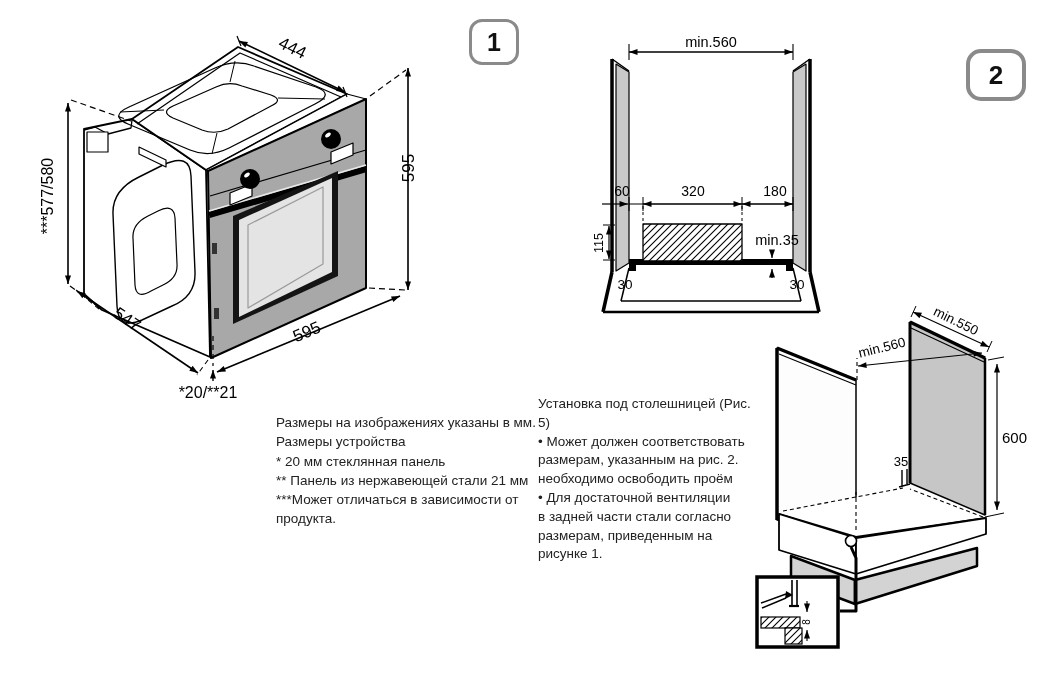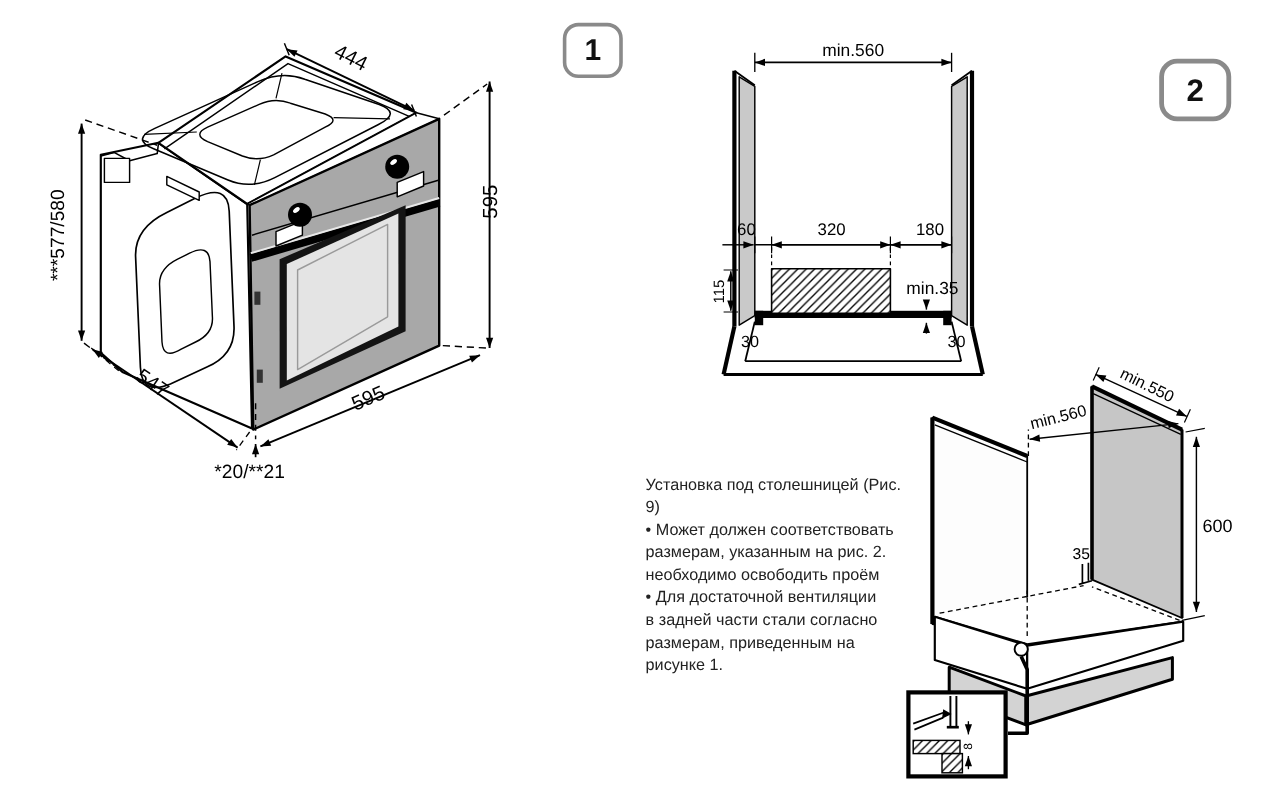--- a/index.html
+++ b/index.html
@@ -204,23 +204,31 @@
     <rect x="785" y="628" width="17" height="16" fill="url(#hatch)" stroke="#000" stroke-width="1.2"></rect>
     <line x1="807" y1="601" x2="807" y2="612" stroke="#000" stroke-width="1.1" marker-end="url(#ah)"></line>
     <line x1="807" y1="641" x2="807" y2="630" stroke="#000" stroke-width="1.1" marker-end="url(#ah)"></line>
     <text class="fs10" text-anchor="middle" transform="translate(810,622) rotate(-90)">8</text>
   </g>
 </svg>
 
 <div class="badge" id="badge-1">1</div>
 <div class="badge" id="badge-2">2</div>
 
+<div class="notes" id="notes-device">
+  <div>Размеры на изображениях указаны в мм.</div>
+  <div>Размеры устройства</div>
+  <div>* 20 мм стеклянная панель</div>
+  <div>** Панель из нержавеющей стали 21 мм</div>
+  <div>***Может отличаться в зависимости от</div>
+  <div>продукта.</div>
+</div>
 
 <div class="notes" id="notes-install">
-  <div>Установка под столешницей (Рис. 9)</div>
+  <div>Установка под столешницей (Рис. 5)</div>
   <div>• Может должен соответствовать</div>
   <div>размерам, указанным на рис. 2.</div>
   <div>необходимо освободить проём</div>
   <div>• Для достаточной вентиляции</div>
   <div>в задней части стали согласно</div>
   <div>размерам, приведенным на</div>
   <div>рисунке 1.</div>
 </div>
 
 </div>

